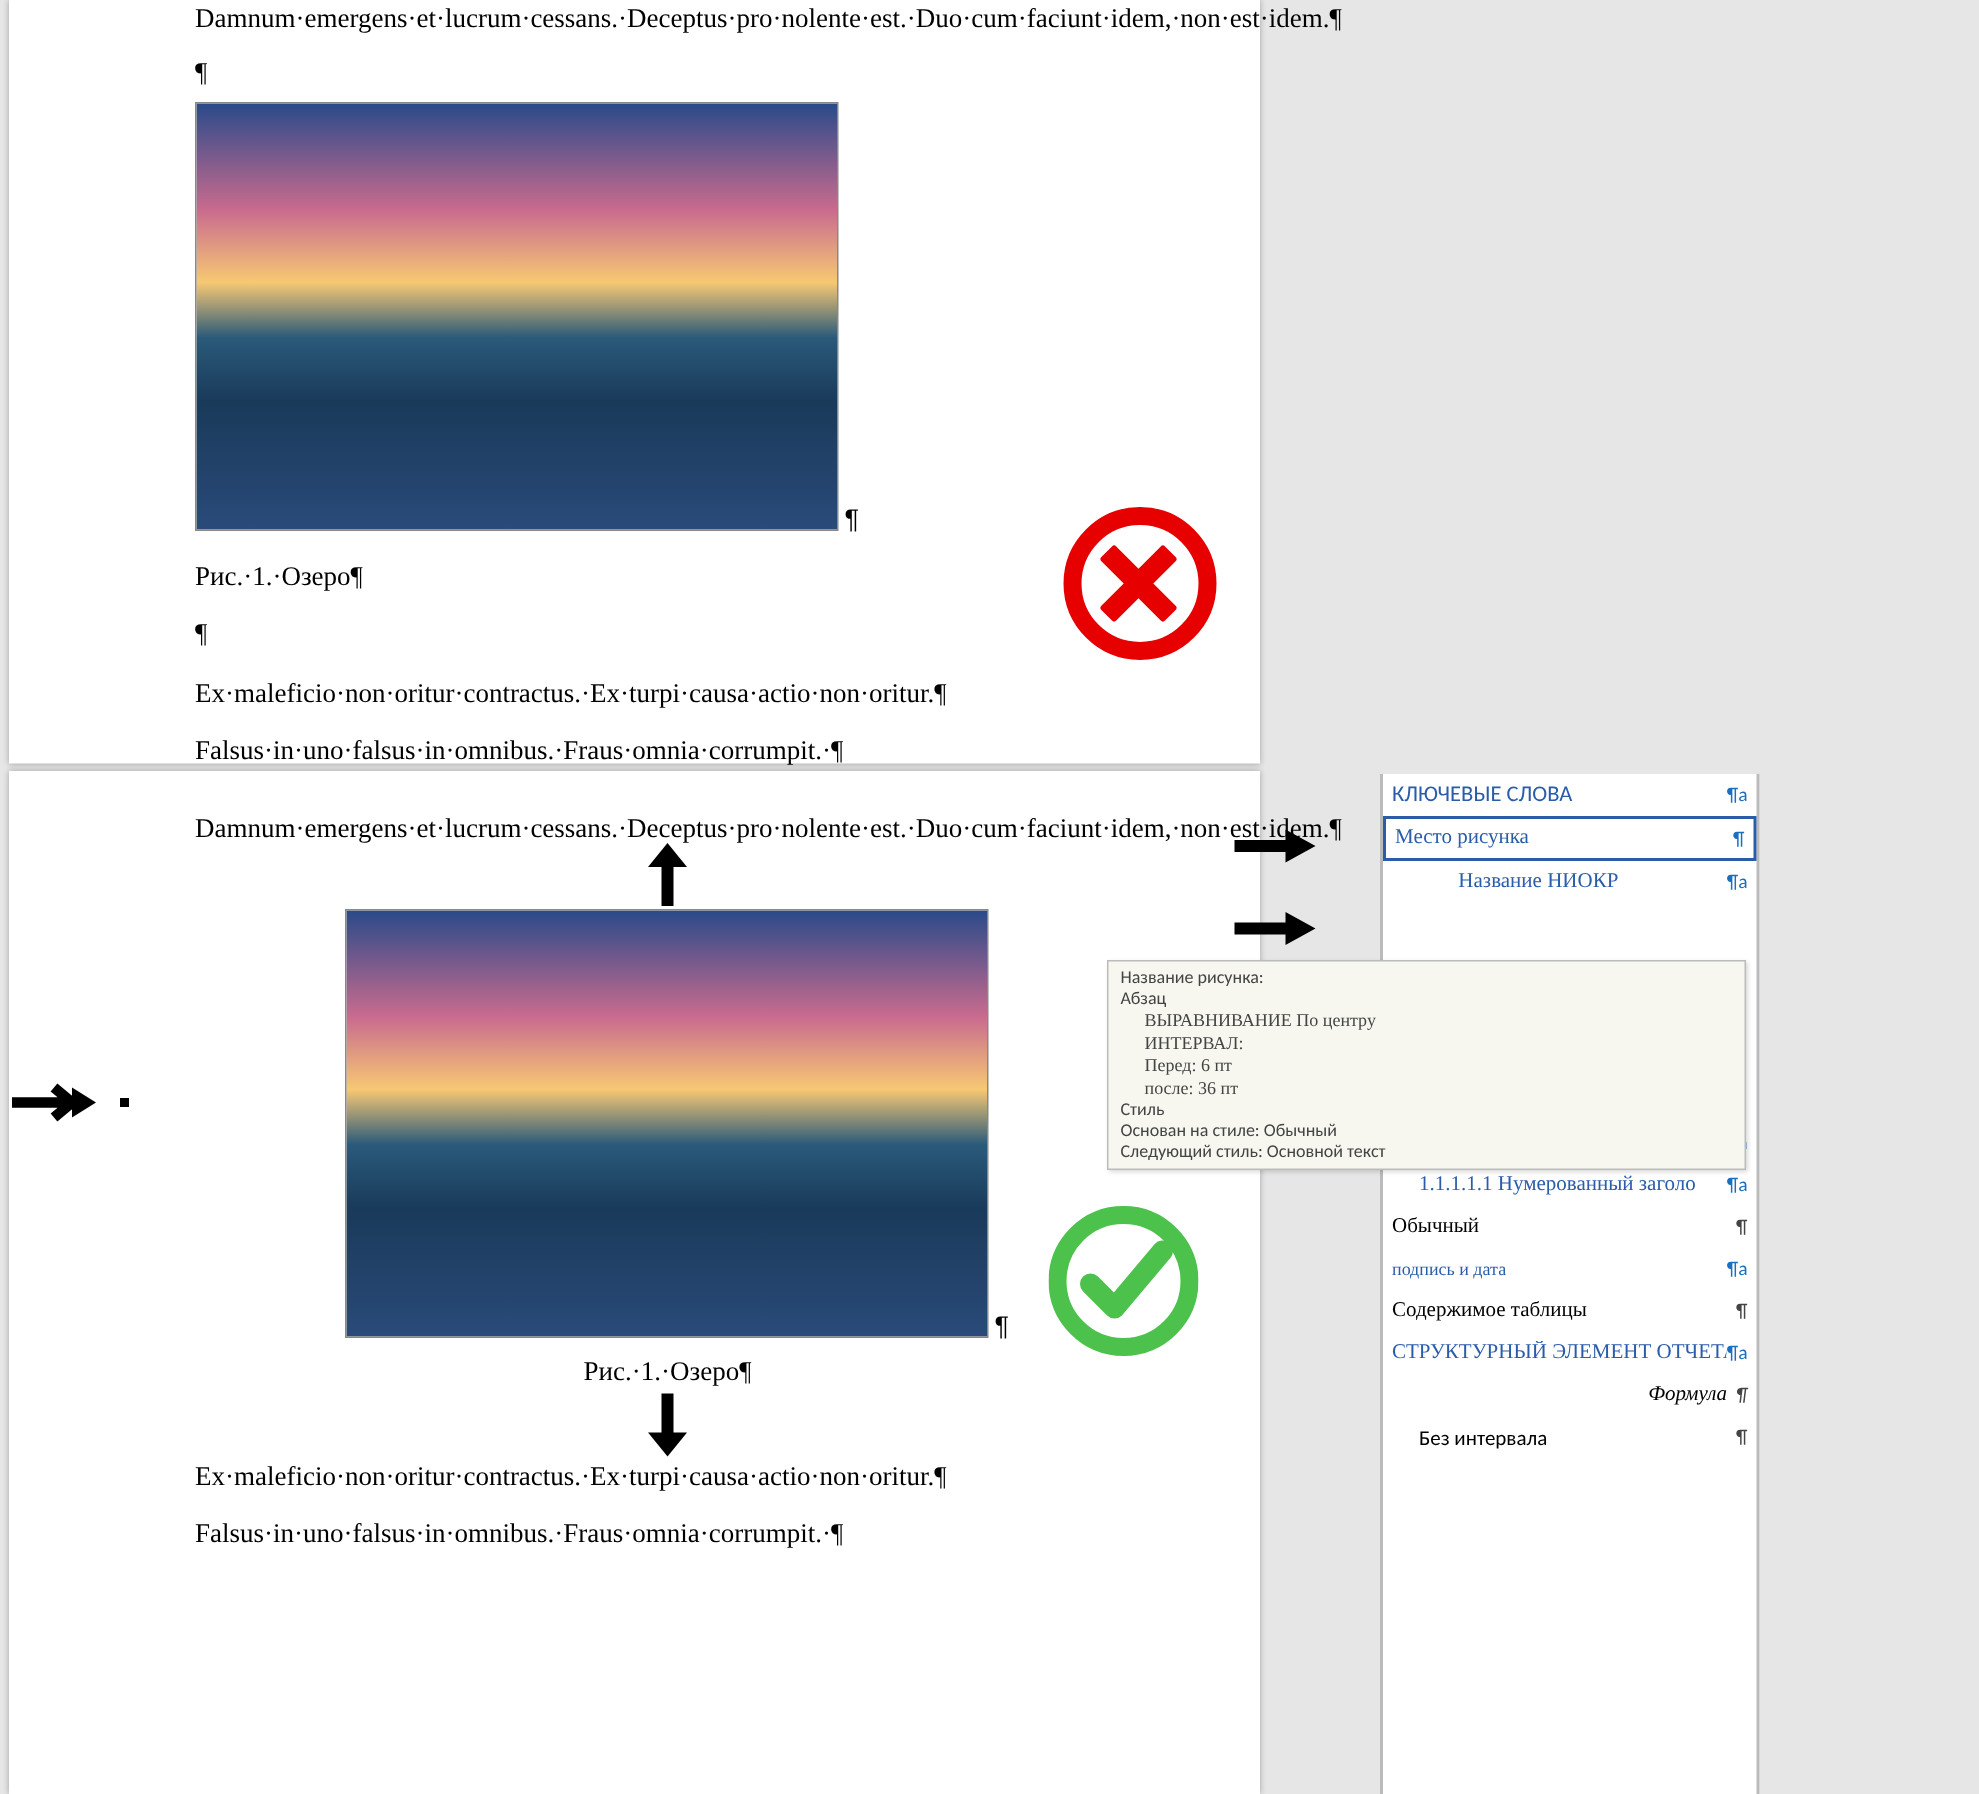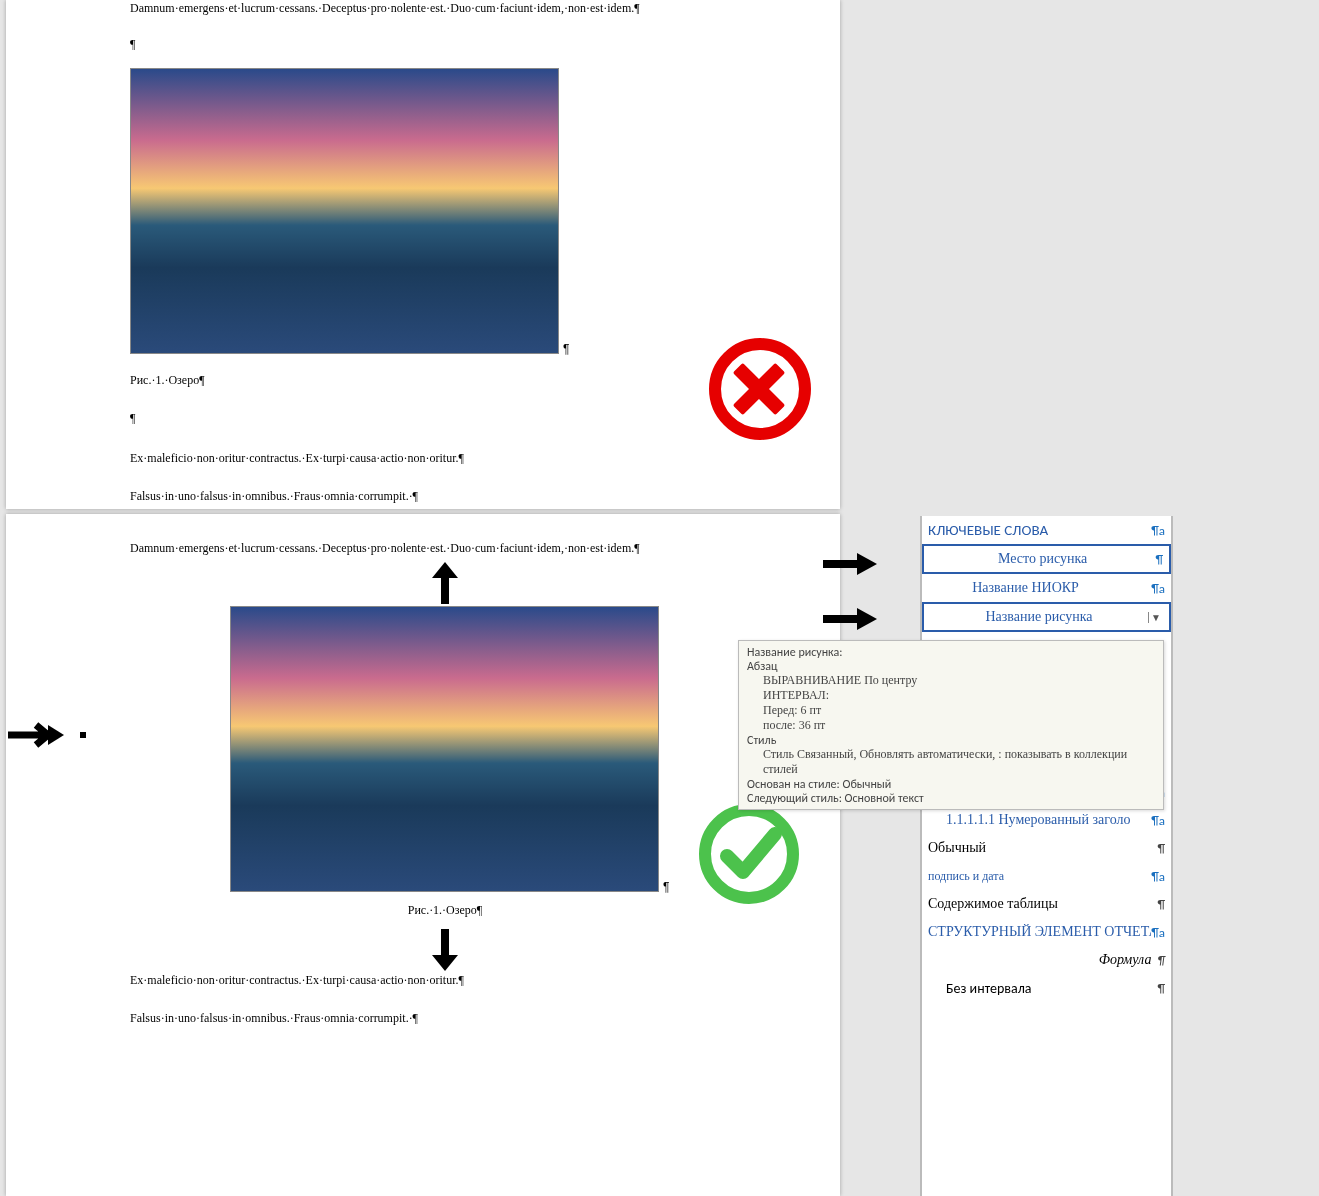--- a/index.html
+++ b/index.html
@@ -1,35 +1,35 @@
 <!DOCTYPE html>
 <html><head>
 <meta charset="utf-8">
 <style>
   body { margin:0; padding:0; background:#e6e6e6; font-family:"Times New Roman",serif; color:#000; width:1319px; height:1196px; position:relative; overflow:hidden; }
   .page { position:absolute; background:#fff; box-shadow:0 0 4px rgba(0,0,0,.3); }
   .page1 { left:6px; top:0; width:834px; height:509px; }
   .page2 { left:6px; top:514px; width:834px; height:682px; }
-  .doc-line { font-size:12px; line-height:1.4; white-space:nowrap; }
+  .doc-line { font-size:18px; line-height:1.4; white-space:nowrap; }
   .pil { font-family:sans-serif; }
   .caption { text-align:center; }
   .lake { background:linear-gradient(180deg,#2a4a8a 0%,#c96b8e 25%,#f7c873 42%,#2a5a7a 55%,#1a3a5a 70%,#2a4a7a 100%); border:1px solid #888; display:inline-block; }
   .badge { border-radius:50%; }
   .bad { border:12px solid #e60000; width:78px; height:78px; position:absolute; }
   .bad::before,.bad::after{content:"";position:absolute;width:14px;height:60px;background:#e60000;left:31px;top:9px;border-radius:2px;}
   .bad::before{transform:rotate(45deg);} .bad::after{transform:rotate(-45deg);}
   .good {position:absolute; width:100px;height:100px;}
   .good svg{width:100px;height:100px;}
   .side-panel{position:absolute;left:874px;top:516px;width:249px;background:#fff;border-left:2px solid #bbb;border-right:2px solid #bbb;height:680px;margin-left:46px;}
   .style-row{display:flex;align-items:center;justify-content:space-between;height:28px;font-family:"Times New Roman",serif;font-size:14px;padding:0 6px;color:#000;}
   .style-row .lbl{flex:1;white-space:nowrap;overflow:hidden;}
   .style-row .pm{color:#1a6fbf;font-size:13px;font-family:Calibri,sans-serif;}
   .style-row.keywords{color:#2a5caa;font-weight:normal;font-size:15px;font-family:Calibri,sans-serif;}
   .style-row.sel{border:2px solid #2a5caa;height:26px;color:#2a5caa;}
-  .style-row.sel .lbl{text-align:center;}
+  .style-row.sel .lbl{text-align:left;}
   .style-row.niokr{color:#2a5caa;gap:28px;}
   .style-row.sel2{border:2px solid #2a5caa;height:26px;color:#2a5caa;position:relative;}
   .style-row.sel2 .lbl{text-align:center;}
   .style-row.sel2 .dd{width:14px;border-left:1px solid #888;text-align:center;font-size:10px;color:#555;}
   .tooltip{position:absolute;left:738px;top:640px;width:408px;background:#f7f7f0;border:1px solid #bbb;font-family:Calibri,sans-serif;font-size:12px;color:#444;padding:4px 8px;z-index:50;box-shadow:1px 1px 3px rgba(0,0,0,.15);}
   .tooltip .ttl{color:#444;}
   .tooltip .ind1{padding-left:16px;font-family:Liberation Serif, serif;}
   .style-row.num{font-size:14px;color:#2a5caa;}
   .style-row.sign{color:#2a5caa;font-size:12px;}
   .style-row.struct{color:#2a5caa;}
@@ -99,24 +99,20 @@
     <span class="pm">¶a</span>
   </div>
   <div class="style-row sel">
     <span class="lbl">Место рисунка</span>
     <span class="pm">¶</span>
   </div>
   <div class="style-row niokr">
     <span class="lbl" style="text-align:center;">Название НИОКР</span>
     <span class="pm">¶a</span>
   </div>
-  <div class="style-row sel2">
-    <span class="lbl">Название рисунка</span>
-    <span class="dd">▼</span>
-  </div>
   <div style="height:146px;"></div>
   <div class="style-row num">
     <span class="lbl" style="padding-left:18px;">1.1.1.1  Нумерованный заголово</span>
     <span class="pm">¶a</span>
   </div>
   <div class="style-row num">
     <span class="lbl" style="padding-left:18px;">1.1.1.1.1  Нумерованный заголо</span>
     <span class="pm">¶a</span>
   </div>
   <div class="style-row">
@@ -146,16 +142,15 @@
 </div>
 
 <div class="tooltip">
   <div class="ttl">Название рисунка:</div>
   <div>Абзац</div>
   <div class="ind1">ВЫРАВНИВАНИЕ По центру</div>
   <div class="ind1">ИНТЕРВАЛ:</div>
   <div class="ind1">Перед:  6 пт</div>
   <div class="ind1">после:  36 пт</div>
   <div>Стиль</div>
-  <div class="ind1">Стиль Связанный, Обновлять автоматически, : показывать в коллекции стилей</div>
   <div>Основан на стиле: Обычный</div>
   <div>Следующий стиль: Основной текст</div>
 </div>
 
 </body></html>

